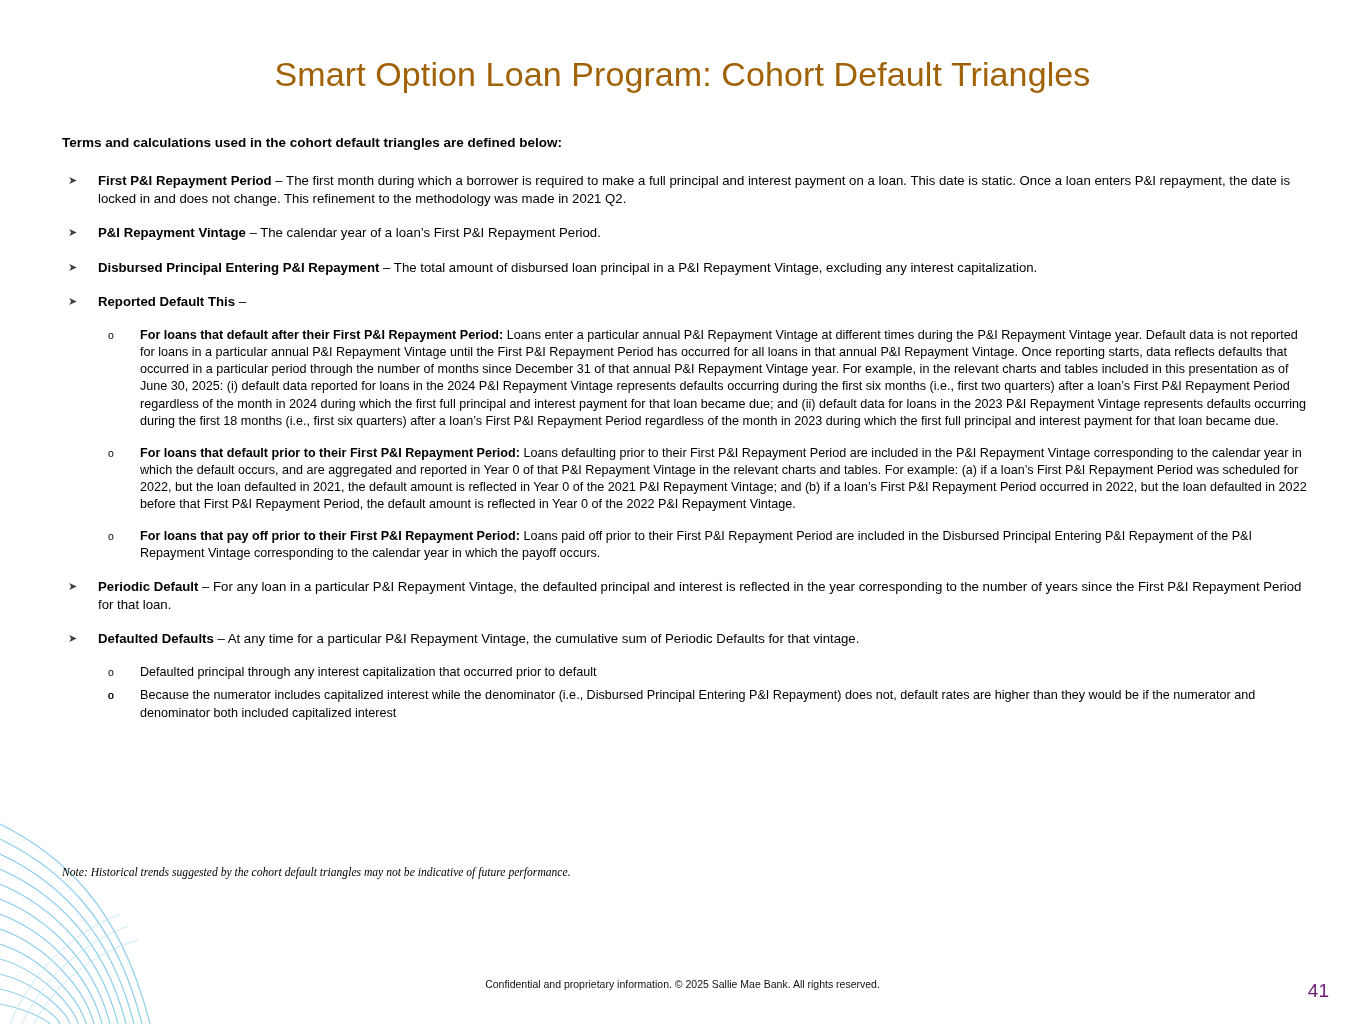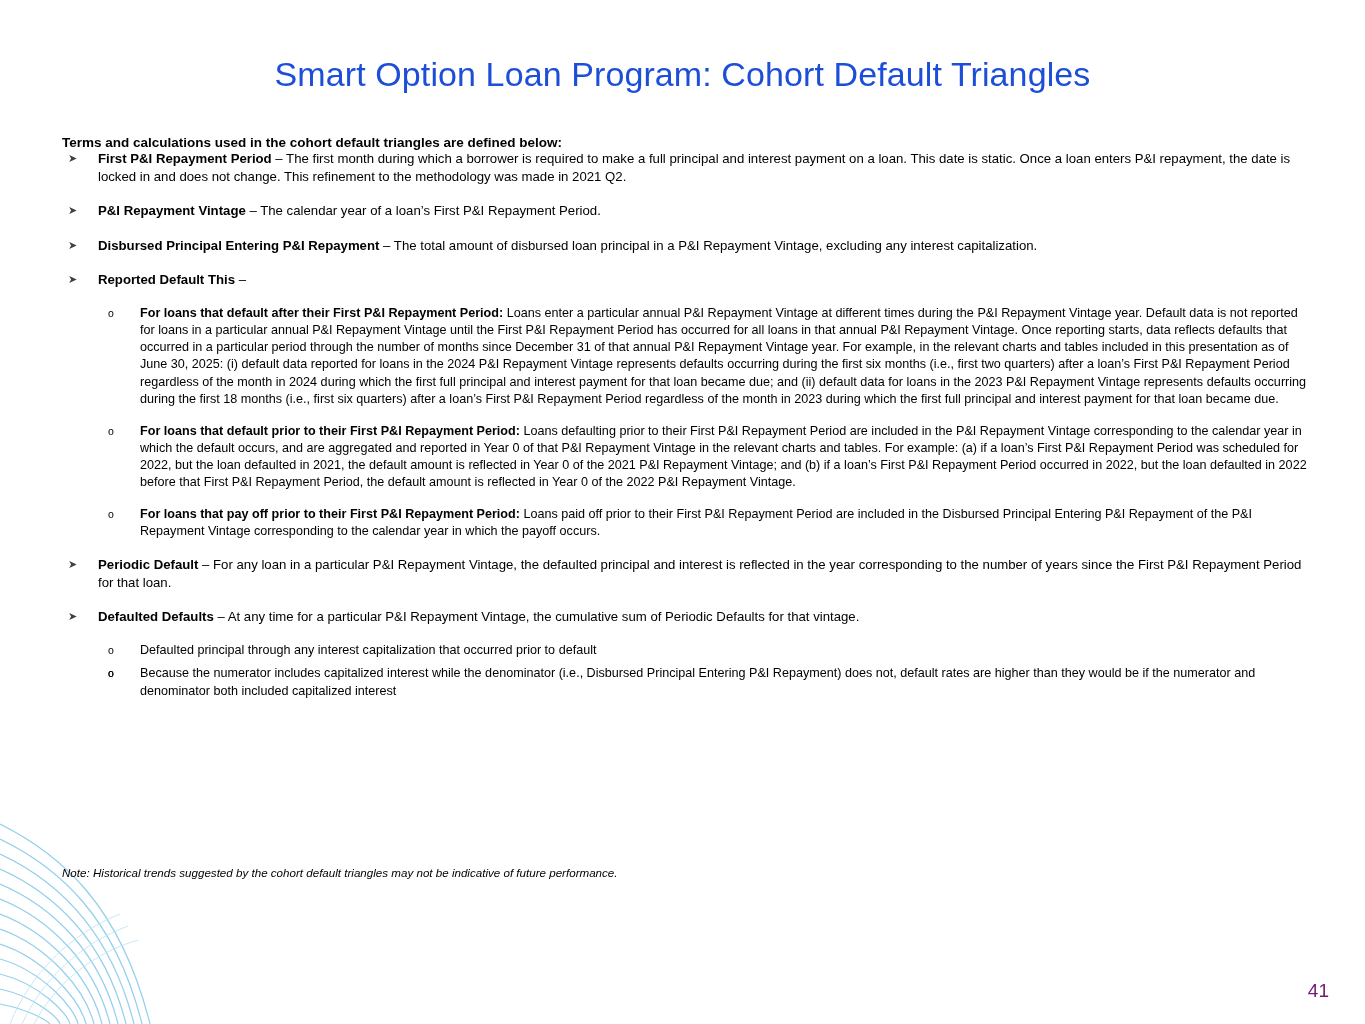--- a/index.html
+++ b/index.html
@@ -28,33 +28,34 @@
     height: 230px;
     pointer-events: none;
   }
   .title {
     position: absolute;
     top: 55px;
     left: 0;
     width: 1365px;
     text-align: center;
     font-size: 34px;
-    color: #1d4ed8;
+    color: #a16207;
     font-weight: normal;
     letter-spacing: 0.1px;
   }
   .content {
     position: absolute;
     top: 135px;
     left: 62px;
     width: 1245px;
   }
   .lead {
     font-size: 13.5px;
     font-weight: bold;
+    margin-bottom: 22px;
   }
   .bullet-l1 {
     position: relative;
     padding-left: 36px;
     margin-bottom: 16px;
     font-size: 13.2px;
     line-height: 1.38;
   }
   .bullet-l1 > .marker {
     position: absolute;
@@ -84,20 +85,21 @@
   b {
     font-weight: bold;
   }
   .note {
     position: absolute;
     top: 866px;
     left: 62px;
     font-size: 11.6px;
     font-style: italic;
     color: #000;
+    font-family: Liberation Serif, serif;
   }
   .footer {
     position: absolute;
     bottom: 34px;
     left: 0;
     width: 1365px;
     text-align: center;
     font-size: 10.5px;
     color: #111;
   }
@@ -199,16 +201,17 @@
 
     <div class="bullet-l2 tight">
       <span class="marker">o</span>
       <span>Because the numerator includes capitalized interest while the denominator (i.e., Disbursed Principal Entering P&amp;I Repayment)  does not, default rates are higher than they would be if the numerator and denominator both included capitalized interest</span>
     </div>
 
   </div>
 
   <div class="note">Note: Historical trends suggested by the cohort default triangles may not be indicative of future performance.</div>
 
+  <div class="footer">Confidential and proprietary information. © 2025 Sallie Mae Bank. All rights reserved.</div>
 
   <div class="page-number">41</div>
 
 </div>
 
 </body></html>

